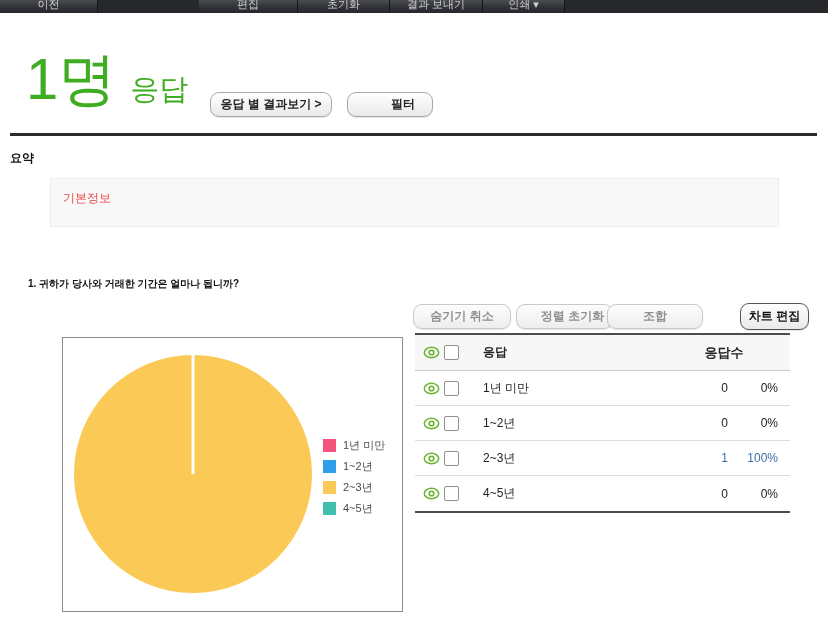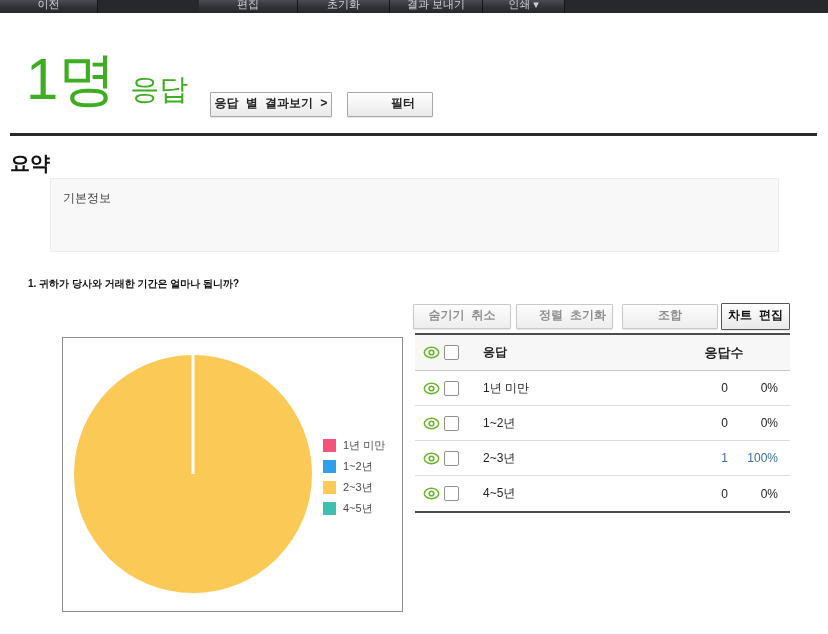--- a/index.html
+++ b/index.html
@@ -28,35 +28,34 @@
   }
 
   
   .hero { position: absolute; left: 26px; top: 46px; display: flex; align-items: baseline; }
   .hero-count, .hero-unit { font-size: 58px; line-height: 66px; color: #3ead21; font-weight: 400; }
   .hero-label { font-size: 29px; color: #3ead21; margin-left: 14px; font-weight: 400; }
 
   .btn {
     display: inline-block; text-align: center; cursor: pointer;
     background: linear-gradient(#ffffff, #e9e9e9);
-    border: 1px solid #a8a8a8; border-radius: 1px;
+    border: 1px solid #a8a8a8; border-radius: 9px;
     font-size: 12px; font-weight: bold; color: #222;
     box-shadow: 0 1px 1px rgba(0,0,0,0.10);
-    font-family: Liberation Mono, monospace;
   }
   .hero-btn1 { position: absolute; left: 210px; top: 92px; width: 122px; height: 25px; line-height: 23px; }
   .hero-btn2 { position: absolute; left: 347px; top: 92px; width: 86px;  height: 25px; line-height: 23px; padding-left: 26px; }
 
   .divider { position: absolute; left: 10px; top: 133px; width: 807px; height: 3px; background: #2b2b2b; }
 
   
-  .summary-title { position: absolute; left: 10px; top: 150px; font-size: 20px; font-weight: bold; color: #111; }
+  .summary-title { position: absolute; left: 10px; top: 150px; font-size: 12px; font-weight: bold; color: #111; }
   .summary-box {
-    position: absolute; left: 50px; top: 178px; width: 729px; height: 74px;
-    background: #f8f8f8; border: 1px solid #ececec; padding: 11px 12px; font-size: 12px; color: #404040;
+    position: absolute; left: 50px; top: 178px; width: 729px; height: 49px;
+    background: #f8f8f8; border: 1px solid #ececec; padding: 11px 12px; font-size: 12px; color: #ef4444;
   }
 
   
   .question { position: absolute; left: 28px; top: 277px; font-size: 10px; font-weight: bold; color: #111; }
 
   
   .chart-panel {
     position: absolute; left: 62px; top: 337px; width: 341px; height: 275px;
     border: 1px solid #8c8c8c; background: #fff;
   }
@@ -64,22 +63,22 @@
   .legend { position: absolute; left: 260px; top: 97px; }
   .legend-item { display: flex; align-items: center; height: 21px; }
   .legend-swatch { width: 13px; height: 13px; display: inline-block; }
   .legend-label { font-size: 11px; color: #4a4a4a; margin-left: 7px; white-space: nowrap; }
 
   
   .ctl { position: absolute; height: 25px; line-height: 23px; font-size: 12px; font-weight: bold; }
   .ctl-gray { color: #8f8f8f; border-color: #c8c8c8; background: linear-gradient(#fdfdfd, #ededed); }
   .ctl-unhide { left: 413px; top: 304px; width: 98px; }
   .ctl-sort   { left: 516px; top: 304px; width: 97px; padding-left: 16px; }
-  .ctl-comb   { left: 622px; top: 304px; width: 96px; }
-  .ctl-edit   { left: 721px; top: 303px; width: 69px; height: 27px; line-height: 25px; color: #111; border: 1px solid #555; }
+  .ctl-comb   { left: 607px; top: 304px; width: 96px; }
+  .ctl-edit   { left: 740px; top: 303px; width: 69px; height: 27px; line-height: 25px; color: #111; border: 1px solid #555; }
 
   
   .answers { position: absolute; left: 415px; top: 333px; width: 375px; border-top: 2px solid #4c4c4c; }
   .t-row { display: flex; align-items: center; height: 35px; background: #fff; border-bottom: 1px solid #ddd; padding-right: 12px; }
   .t-head { height: 36px; background: #f7f7f7; border-bottom: 1px solid #c9c9c9; font-weight: bold; }
   .t-body { border-bottom: 2px solid #4c4c4c; }
   .t-body .t-row:last-child { border-bottom: none; }
   .c-eye { width: 29px; padding-left: 8px; display: flex; align-items: center; cursor: pointer; }
   .c-cb  { width: 31px; display: flex; align-items: center; }
   .checkbox { width: 15px; height: 15px; background: #fff; border: 1px solid #919191; border-radius: 2px; cursor: pointer; }

